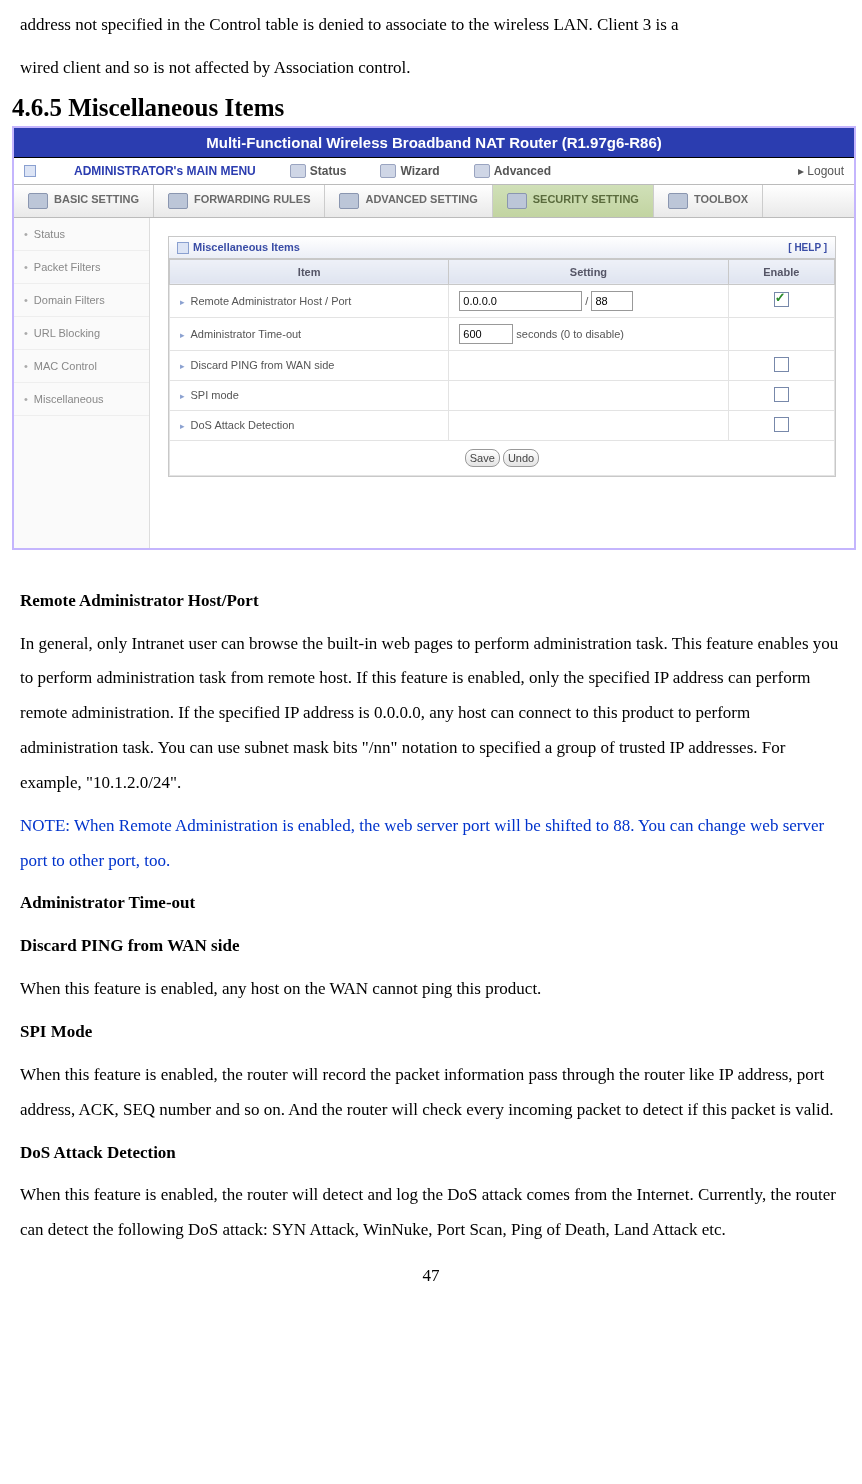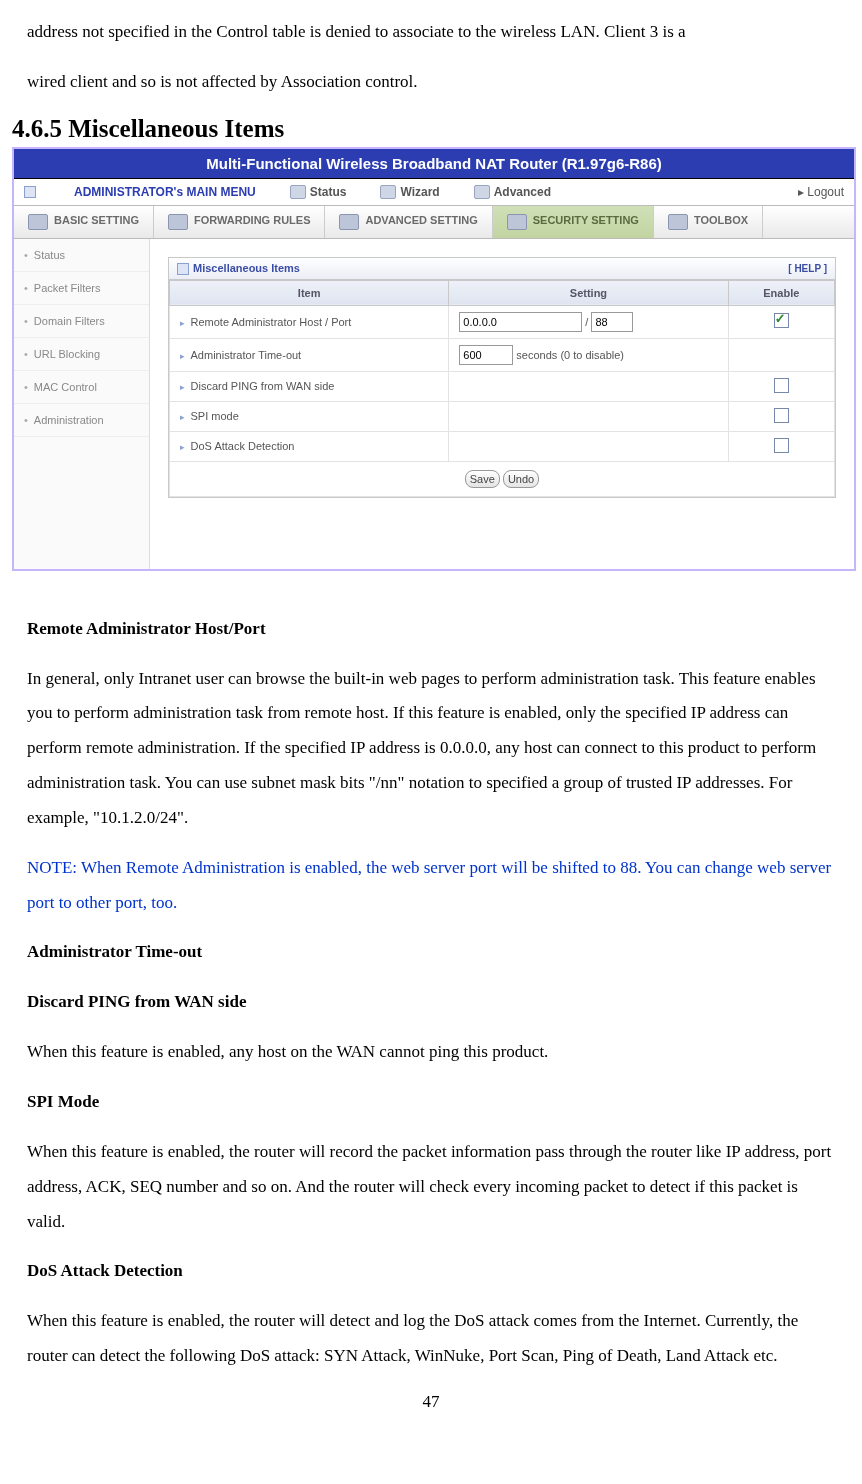--- a/index.html
+++ b/index.html
@@ -1,17 +1,17 @@
 <!DOCTYPE html>
 <html><head>
 <meta charset="utf-8">
 <style>
   body{margin:0;background:#fff;font-family:"Times New Roman",serif;font-size:17px;color:#000;width:862px;}
   .page{padding:0 12px}
-  p{margin:15px;line-height:2.05}
+  p{margin:8px;line-height:2.05}
   .section{font-weight:bold;font-size:25px;margin:6px 0 4px 0;font-family:"Times New Roman",serif}
   .bold{font-weight:bold}
   .note{color:#0033cc}
   .pagenum{text-align:center;margin:18px 0 10px 0}
 
   
   .shot{width:840px;border:2px solid #c4b5fd;margin-top:4px;font-family:Tahoma,Arial,sans-serif;font-size:11px;color:#555}
   .title-bar{background:#2b3db0;color:#fff;text-align:center;font-weight:bold;font-size:15px;padding:6px 0;border-bottom:1px solid #000}
   .menu-bar{display:flex;align-items:center;background:#fff;border-bottom:1px solid #bbb;padding:6px 10px;gap:34px}
   .menu-label{color:#2b3db0;font-weight:bold;font-size:12px}
@@ -98,21 +98,21 @@
         </div>
     </div>
 
     <div class="content">
       <div class="side">
         <div class="side-item">Status</div>
         <div class="side-item">Packet Filters</div>
         <div class="side-item">Domain Filters</div>
         <div class="side-item">URL Blocking</div>
         <div class="side-item">MAC Control</div>
-        <div class="side-item">Administration</div>
+        <div class="side-item">Miscellaneous</div>
       </div>
 
       <div class="main">
         <div class="panel">
           <div class="panel-head">
             <span><span class="square-icon"></span><span class="panel-title">Miscellaneous Items</span></span>
             <span class="panel-help">[ HELP ]</span>
           </div>
           <table class="items">
             <tbody>

